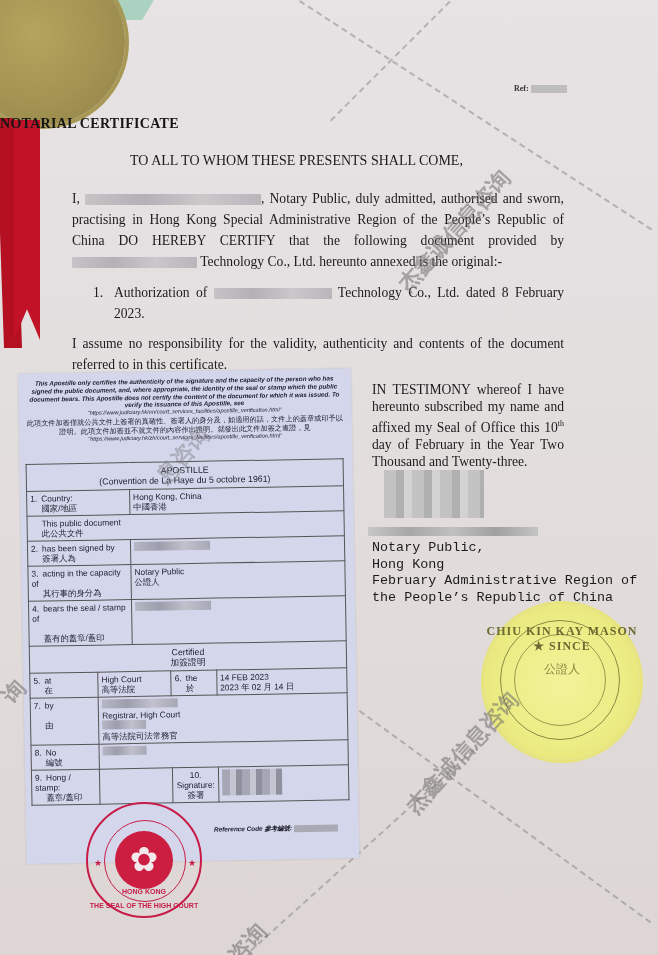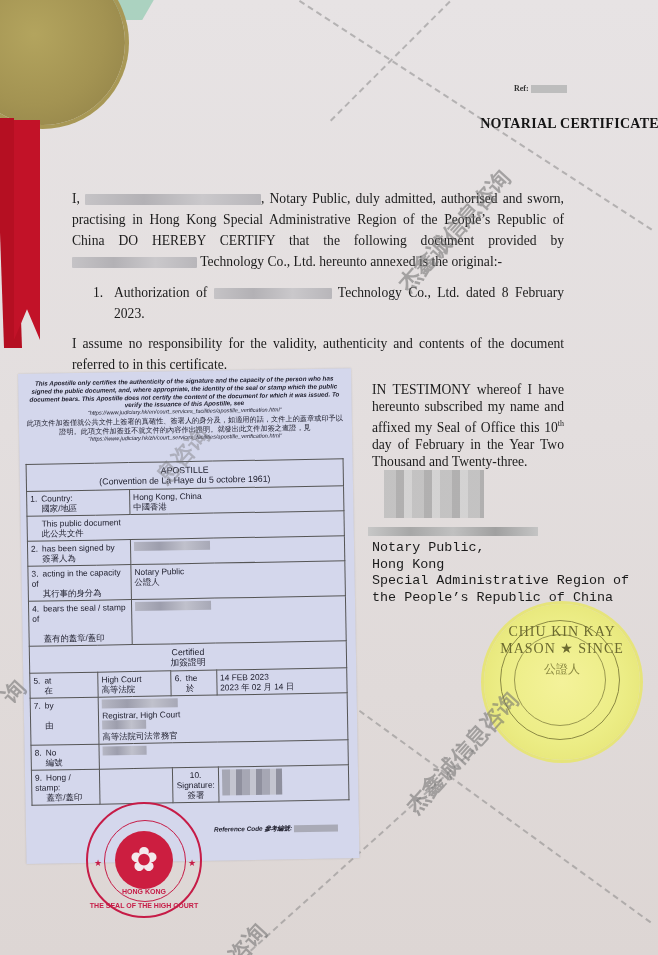--- a/index.html
+++ b/index.html
@@ -17,40 +17,40 @@
   .gold-seal {
     position:absolute; left:-40px; top:-40px; width:165px; height:165px; border-radius:50%;
     background:radial-gradient(circle at 45% 45%, #b3a45e 0%, #a39352 55%, #8f8046 100%);
     box-shadow:0 0 0 4px #a89856;
   }
   .ribbon { position:absolute; background:#b50f22; }
   .ribbon.r1 { left:0; top:118px; width:18px; height:230px; transform:skewX(2deg); }
   .ribbon.r2 { left:14px; top:120px; width:26px; height:220px; clip-path:polygon(0 0,100% 0,100% 100%,50% 86%,0 100%); background:#c21228; }
   .ref { position:absolute; left:514px; top:84px; font-size:8px; font-weight:bold; color:#333; }
   .ref .blur { display:inline-block; width:36px; height:8px; background:#bdbdbd; vertical-align:middle; margin-left:2px; }
-  .title { position:absolute; left:0; width:630px; top:116px; text-align:right; font-size:14px; font-weight:bold; color:#151515; letter-spacing:.3px;margin-left:29px; }
+  .title { position:absolute; left:0; width:630px; top:116px; text-align:left; font-size:14px; font-weight:bold; color:#151515; letter-spacing:.3px; }
   .to-all { position:absolute; left:130px; top:153px; font-size:14px; color:#1a1a1a; }
   .body-para { position:absolute; left:72px; width:492px; font-size:13.6px; line-height:21px; color:#1b1b1b; text-align:justify; }
   .blurbox { display:inline-block; background:linear-gradient(90deg,#c5c3c6,#b3b1b5,#cac8cb,#b8b6ba); height:11px; vertical-align:middle; border-radius:1px; }
   .item { position:absolute; left:93px; top:282px; width:471px; font-size:13.6px; line-height:21px; color:#1b1b1b; }
   .item .num { position:absolute; left:0; }
   .item .txt { position:absolute; left:21px; width:450px; text-align:justify; }
   .testimony { position:absolute; left:372px; top:381px; width:192px; font-size:13.6px; line-height:17px; color:#1b1b1b; text-align:justify; }
   .sig-blur { position:absolute; left:384px; top:470px; width:100px; height:48px;
     background:repeating-linear-gradient(90deg,#bcbcbc 0 12px,#a5a5a5 12px 20px,#d0d0d0 20px 28px); opacity:.8; }
   .name-blur { position:absolute; left:368px; top:527px; width:170px; height:9px; background:linear-gradient(90deg,#c7c7c7,#a7a7a7,#c0c0c0,#a0a0a0,#c4c4c4); }
   .notary-block { position:absolute; left:372px; top:540px; font-size:13.4px; line-height:16.5px; color:#1b1b1b;font-family:Liberation Mono, monospace; }
   .foil-seal {
     position:absolute; left:484px; top:604px; width:156px; height:156px; border-radius:50%;
     background:radial-gradient(circle,#f4f29a 0%,#eced86 55%,#e2e06e 100%);
     box-shadow:0 0 0 3px #e6e47a;
   }
   .foil-seal .ring { position:absolute; left:16px; top:16px; width:118px; height:118px; border-radius:50%; border:1.5px solid #8c8a44; }
   .foil-seal .ring2 { position:absolute; left:30px; top:30px; width:90px; height:90px; border-radius:50%; border:1px solid #9b9950; }
-  .foil-seal .seal-text { position:absolute; left:0; top:20px; width:156px; text-align:center; font-size:14px; color:#6c6a30; font-weight:normal; letter-spacing:1px; }
+  .foil-seal .seal-text { position:absolute; left:0; top:20px; width:156px; text-align:center; font-size:12px; color:#6c6a30; font-weight:bold; letter-spacing:1px; }
   .foil-seal .seal-cn { position:absolute; left:50px; top:58px; width:56px; font-size:12px; color:#8a8840; line-height:15px; text-align:center; }
   
   .dash { position:absolute; border-top:2px dashed rgba(120,120,120,.45); transform-origin:0 0; }
   .wm { position:absolute; color:rgba(110,110,110,.55); font-family:"DejaVu Sans", sans-serif; font-size:22px; font-weight:bold; transform-origin:0 0; white-space:nowrap; }
   
   .apostille {
     position:absolute; left:18px; top:374px; width:333px; height:490px;
     background:#d4d7ec; transform:rotate(-1deg); transform-origin:0 0;
     box-shadow:0 0 2px rgba(0,0,0,.15);
     font-family:"Liberation Sans", sans-serif; color:#1c1c2a;
@@ -95,20 +95,21 @@
 
   <div class="gold-seal"></div>
   <div class="ribbon r1"></div>
   <div class="ribbon r2"></div>
 
   <div class="ref">
     <span>Ref:</span><span class="blur"></span>
   </div>
 
   <div class="title">NOTARIAL CERTIFICATE</div>
+  <div class="to-all">TO ALL TO WHOM THESE PRESENTS SHALL COME,</div>
 
   <div class="body-para" style="top:188px;">
     <span>I,</span>
     <span class="blurbox" style="width:176px;"></span><span>, Notary Public, duly admitted, authorised and sworn, practising in Hong Kong Special Administrative Region of the People’s Republic of China DO HEREBY CERTIFY that the following document provided by</span>
     <span class="blurbox" style="width:125px;"></span>
     <span>Technology Co., Ltd. hereunto annexed is the original:-</span>
   </div>
 
   <div class="item">
     <span class="num">1.</span>
@@ -124,21 +125,21 @@
   <div class="testimony">
     <span>IN TESTIMONY whereof I have hereunto subscribed my name and affixed my Seal of Office this 10</span><sup style="font-size:8px;">th</sup><span> day of February in the Year Two Thousand and Twenty-three.</span>
   </div>
 
   <div class="sig-blur"></div>
   <div class="name-blur"></div>
 
   <div class="notary-block">
     <div>Notary Public,</div>
     <div>Hong Kong</div>
-    <div>Special Administrative Region of</div>
+    <div>February Administrative Region of</div>
     <div>the People’s Republic of China</div>
   </div>
 
   <div class="foil-seal">
     <div class="ring"></div>
     <div class="ring2"></div>
     <div class="seal-text">CHIU KIN KAY MASON ★ SINCE</div>
     <div class="seal-cn">公證人</div>
   </div>
 

